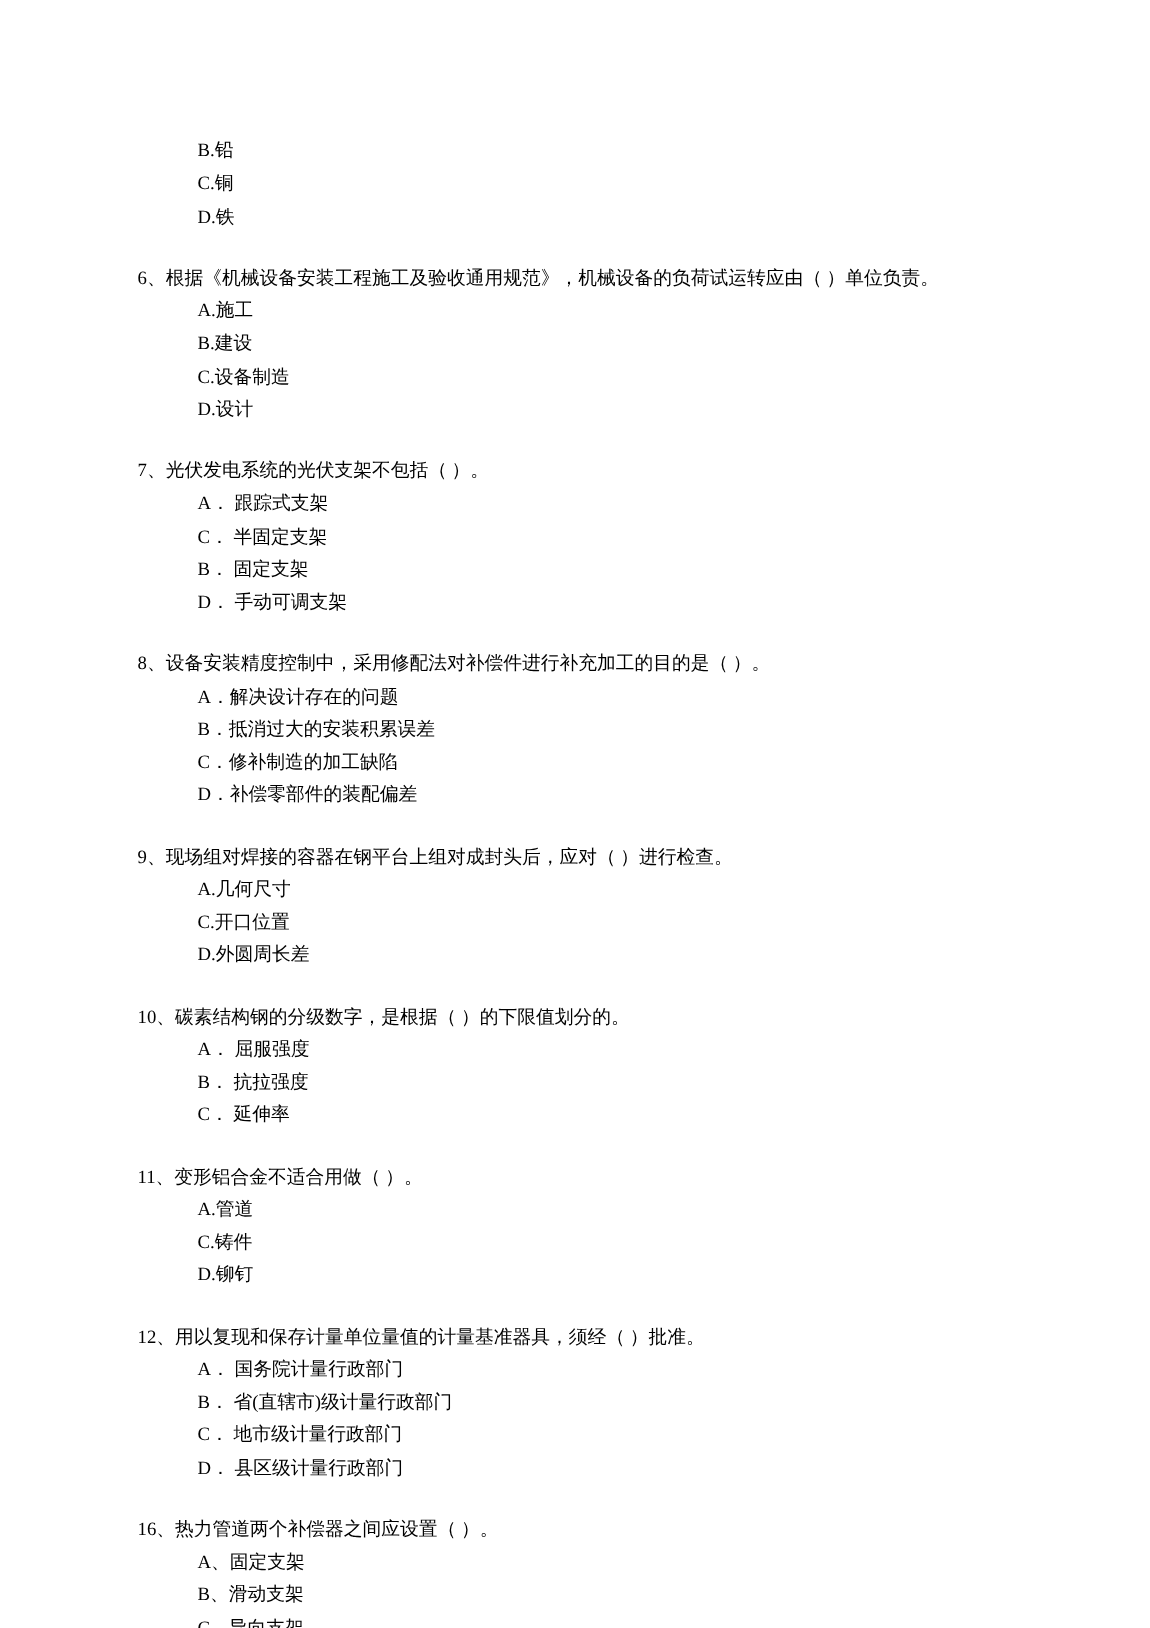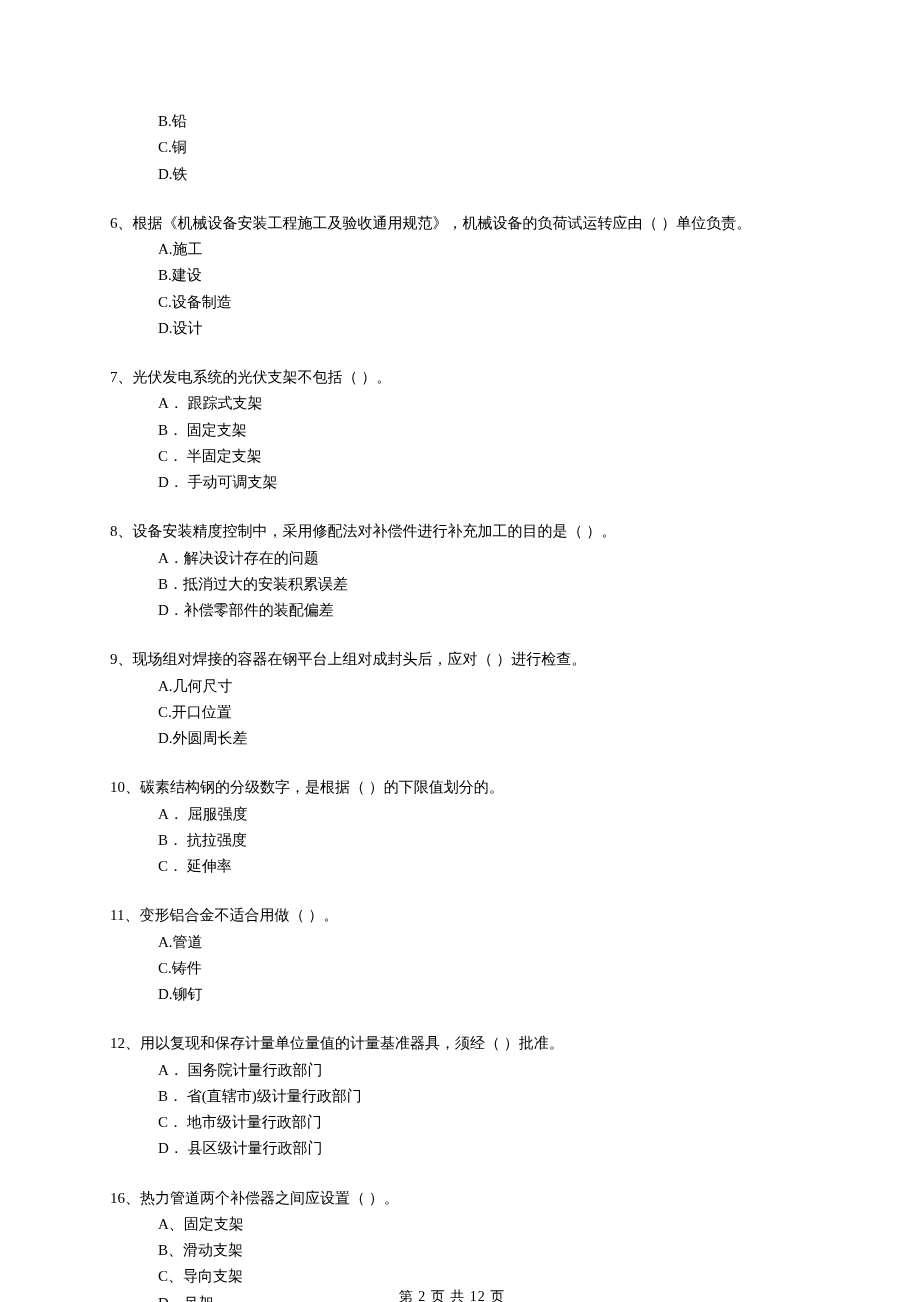--- a/index.html
+++ b/index.html
@@ -53,29 +53,30 @@
   <div class="opt-block">
     <span class="opt">A.施工</span>
     <span class="opt">B.建设</span>
     <span class="opt">C.设备制造</span>
     <span class="opt">D.设计</span>
   </div>
 
   <span class="q">7、光伏发电系统的光伏支架不包括（    ）。</span>
   <div class="opt-block">
     <span class="opt">A． 跟踪式支架</span>
+    <span class="opt">C． 半固定支架</span>
     <span class="opt">B． 固定支架</span>
-    <span class="opt">C． 半固定支架</span>
     <span class="opt">D． 手动可调支架</span>
   </div>
 
   <span class="q">8、设备安装精度控制中，采用修配法对补偿件进行补充加工的目的是（    ）。</span>
   <div class="opt-block">
     <span class="opt">A．解决设计存在的问题</span>
     <span class="opt">B．抵消过大的安装积累误差</span>
+    <span class="opt">C．修补制造的加工缺陷</span>
     <span class="opt">D．补偿零部件的装配偏差</span>
   </div>
 
   <span class="q">9、现场组对焊接的容器在钢平台上组对成封头后，应对（    ）进行检查。</span>
   <div class="opt-block">
     <span class="opt">A.几何尺寸</span>
     <span class="opt">C.开口位置</span>
     <span class="opt">D.外圆周长差</span>
   </div>
 

